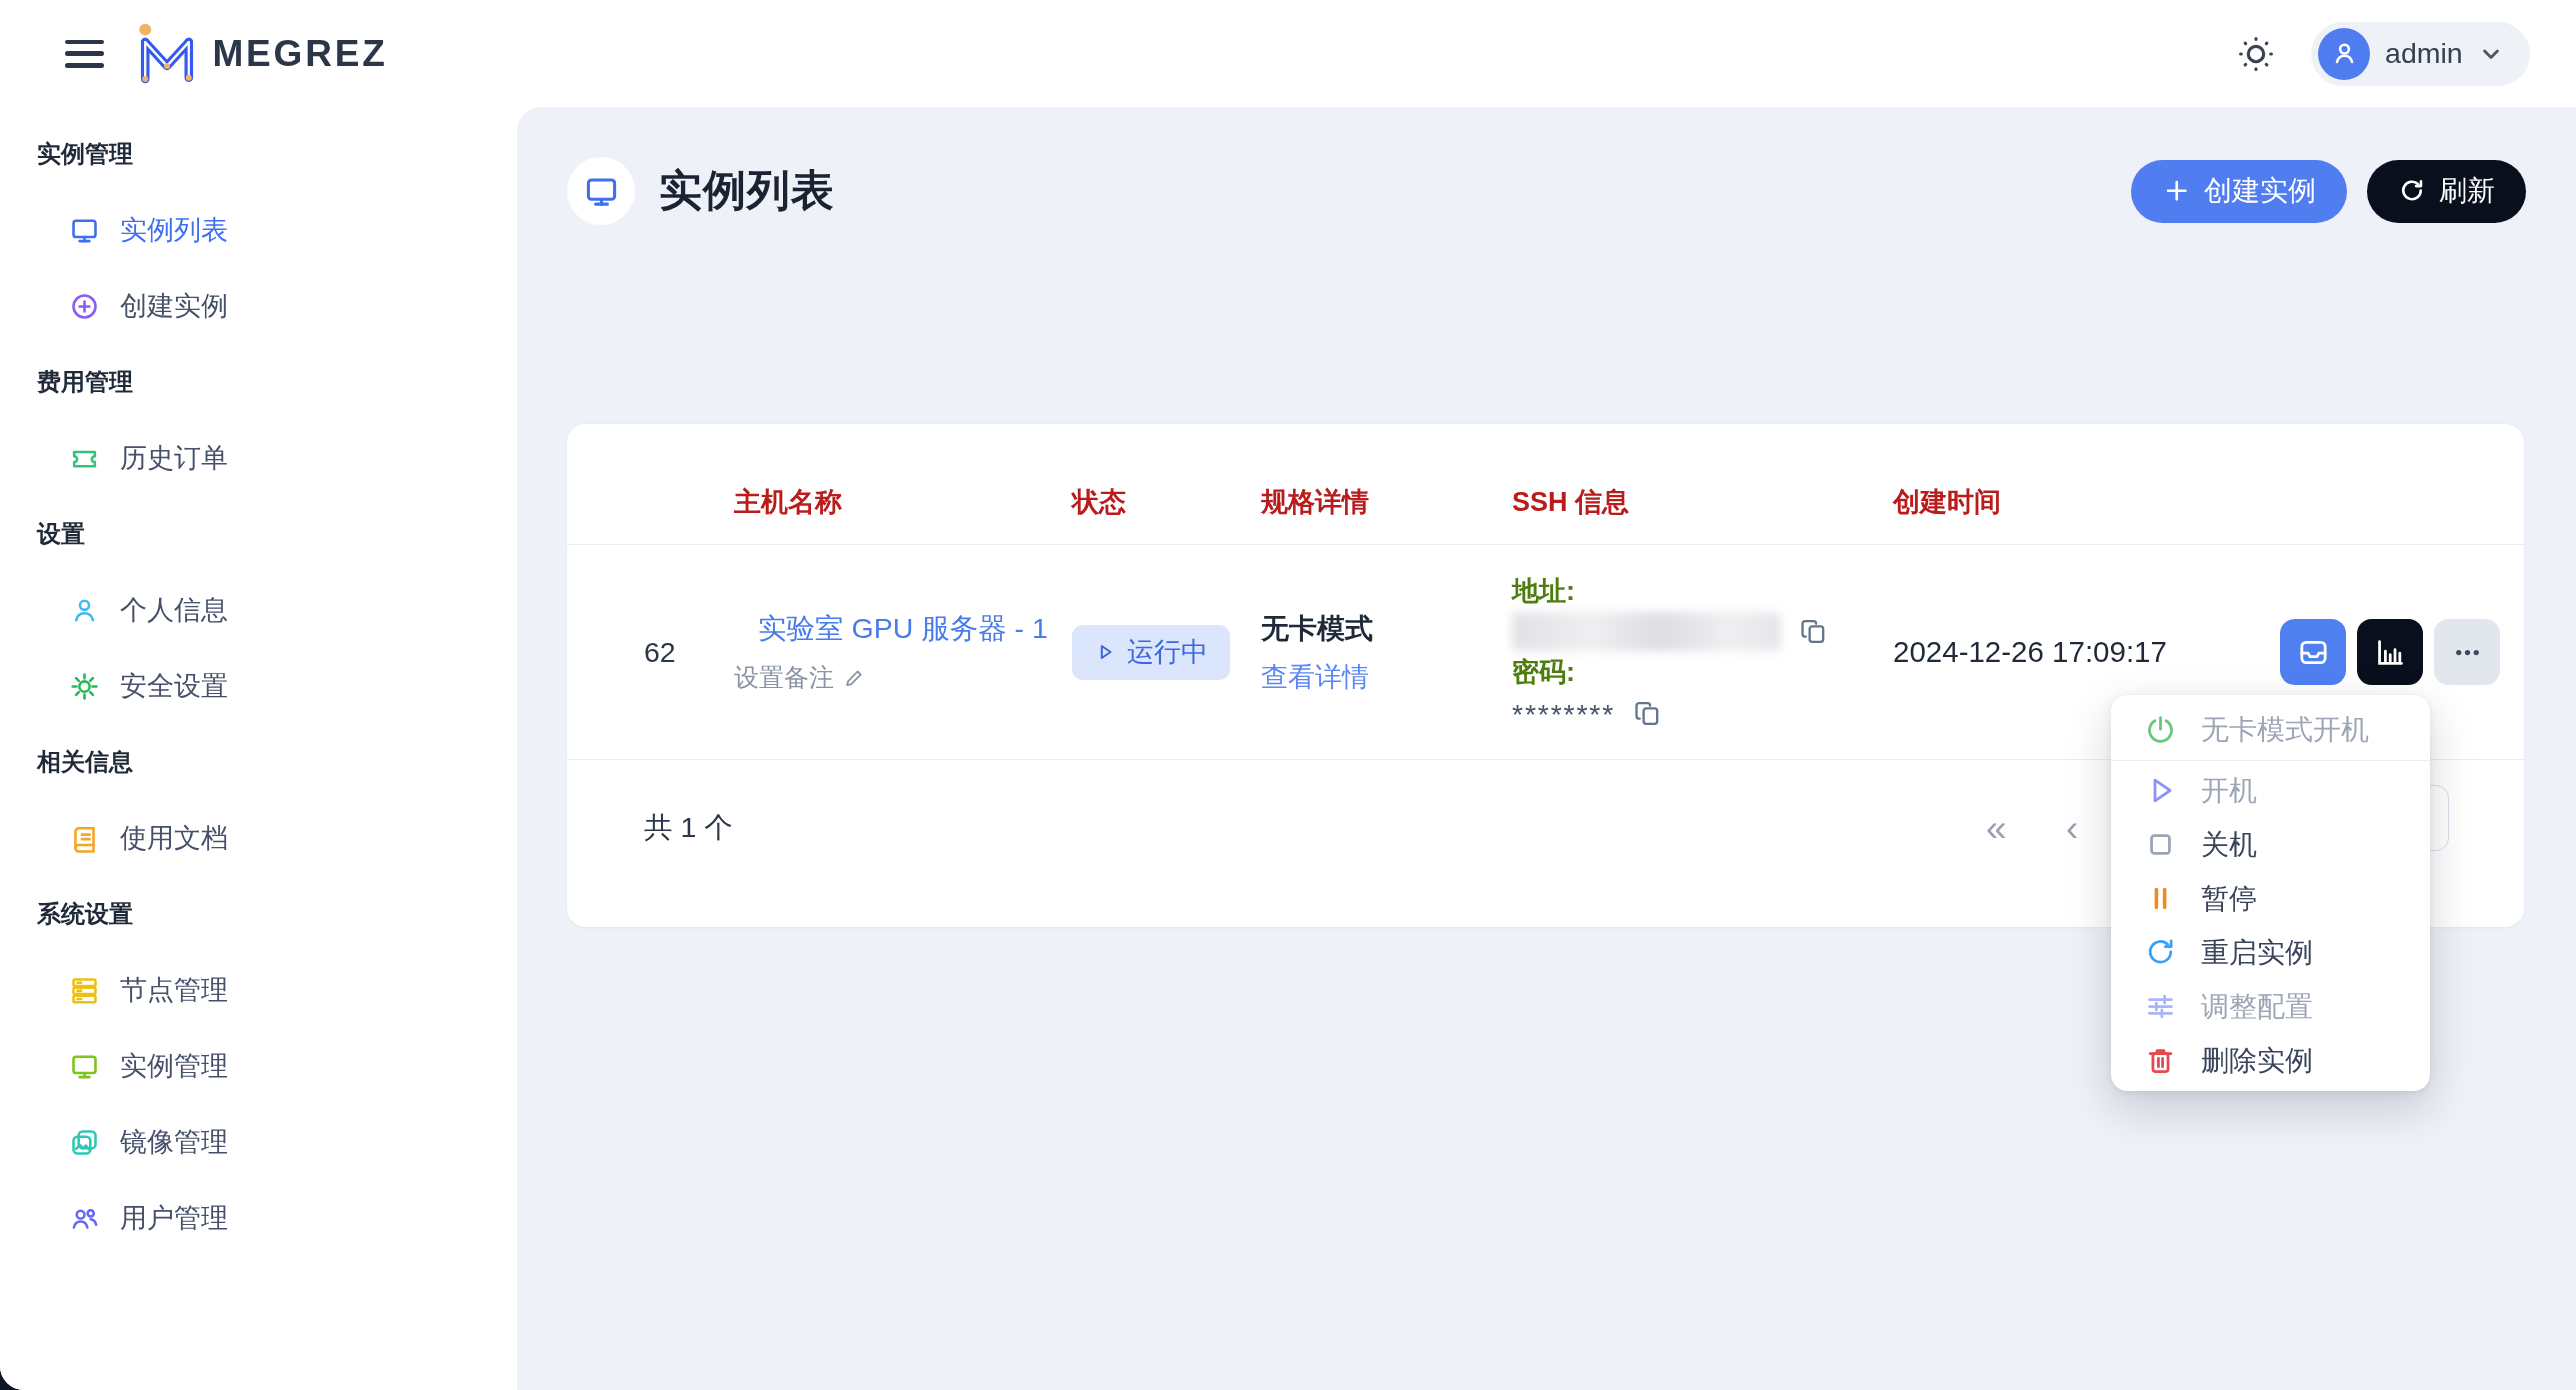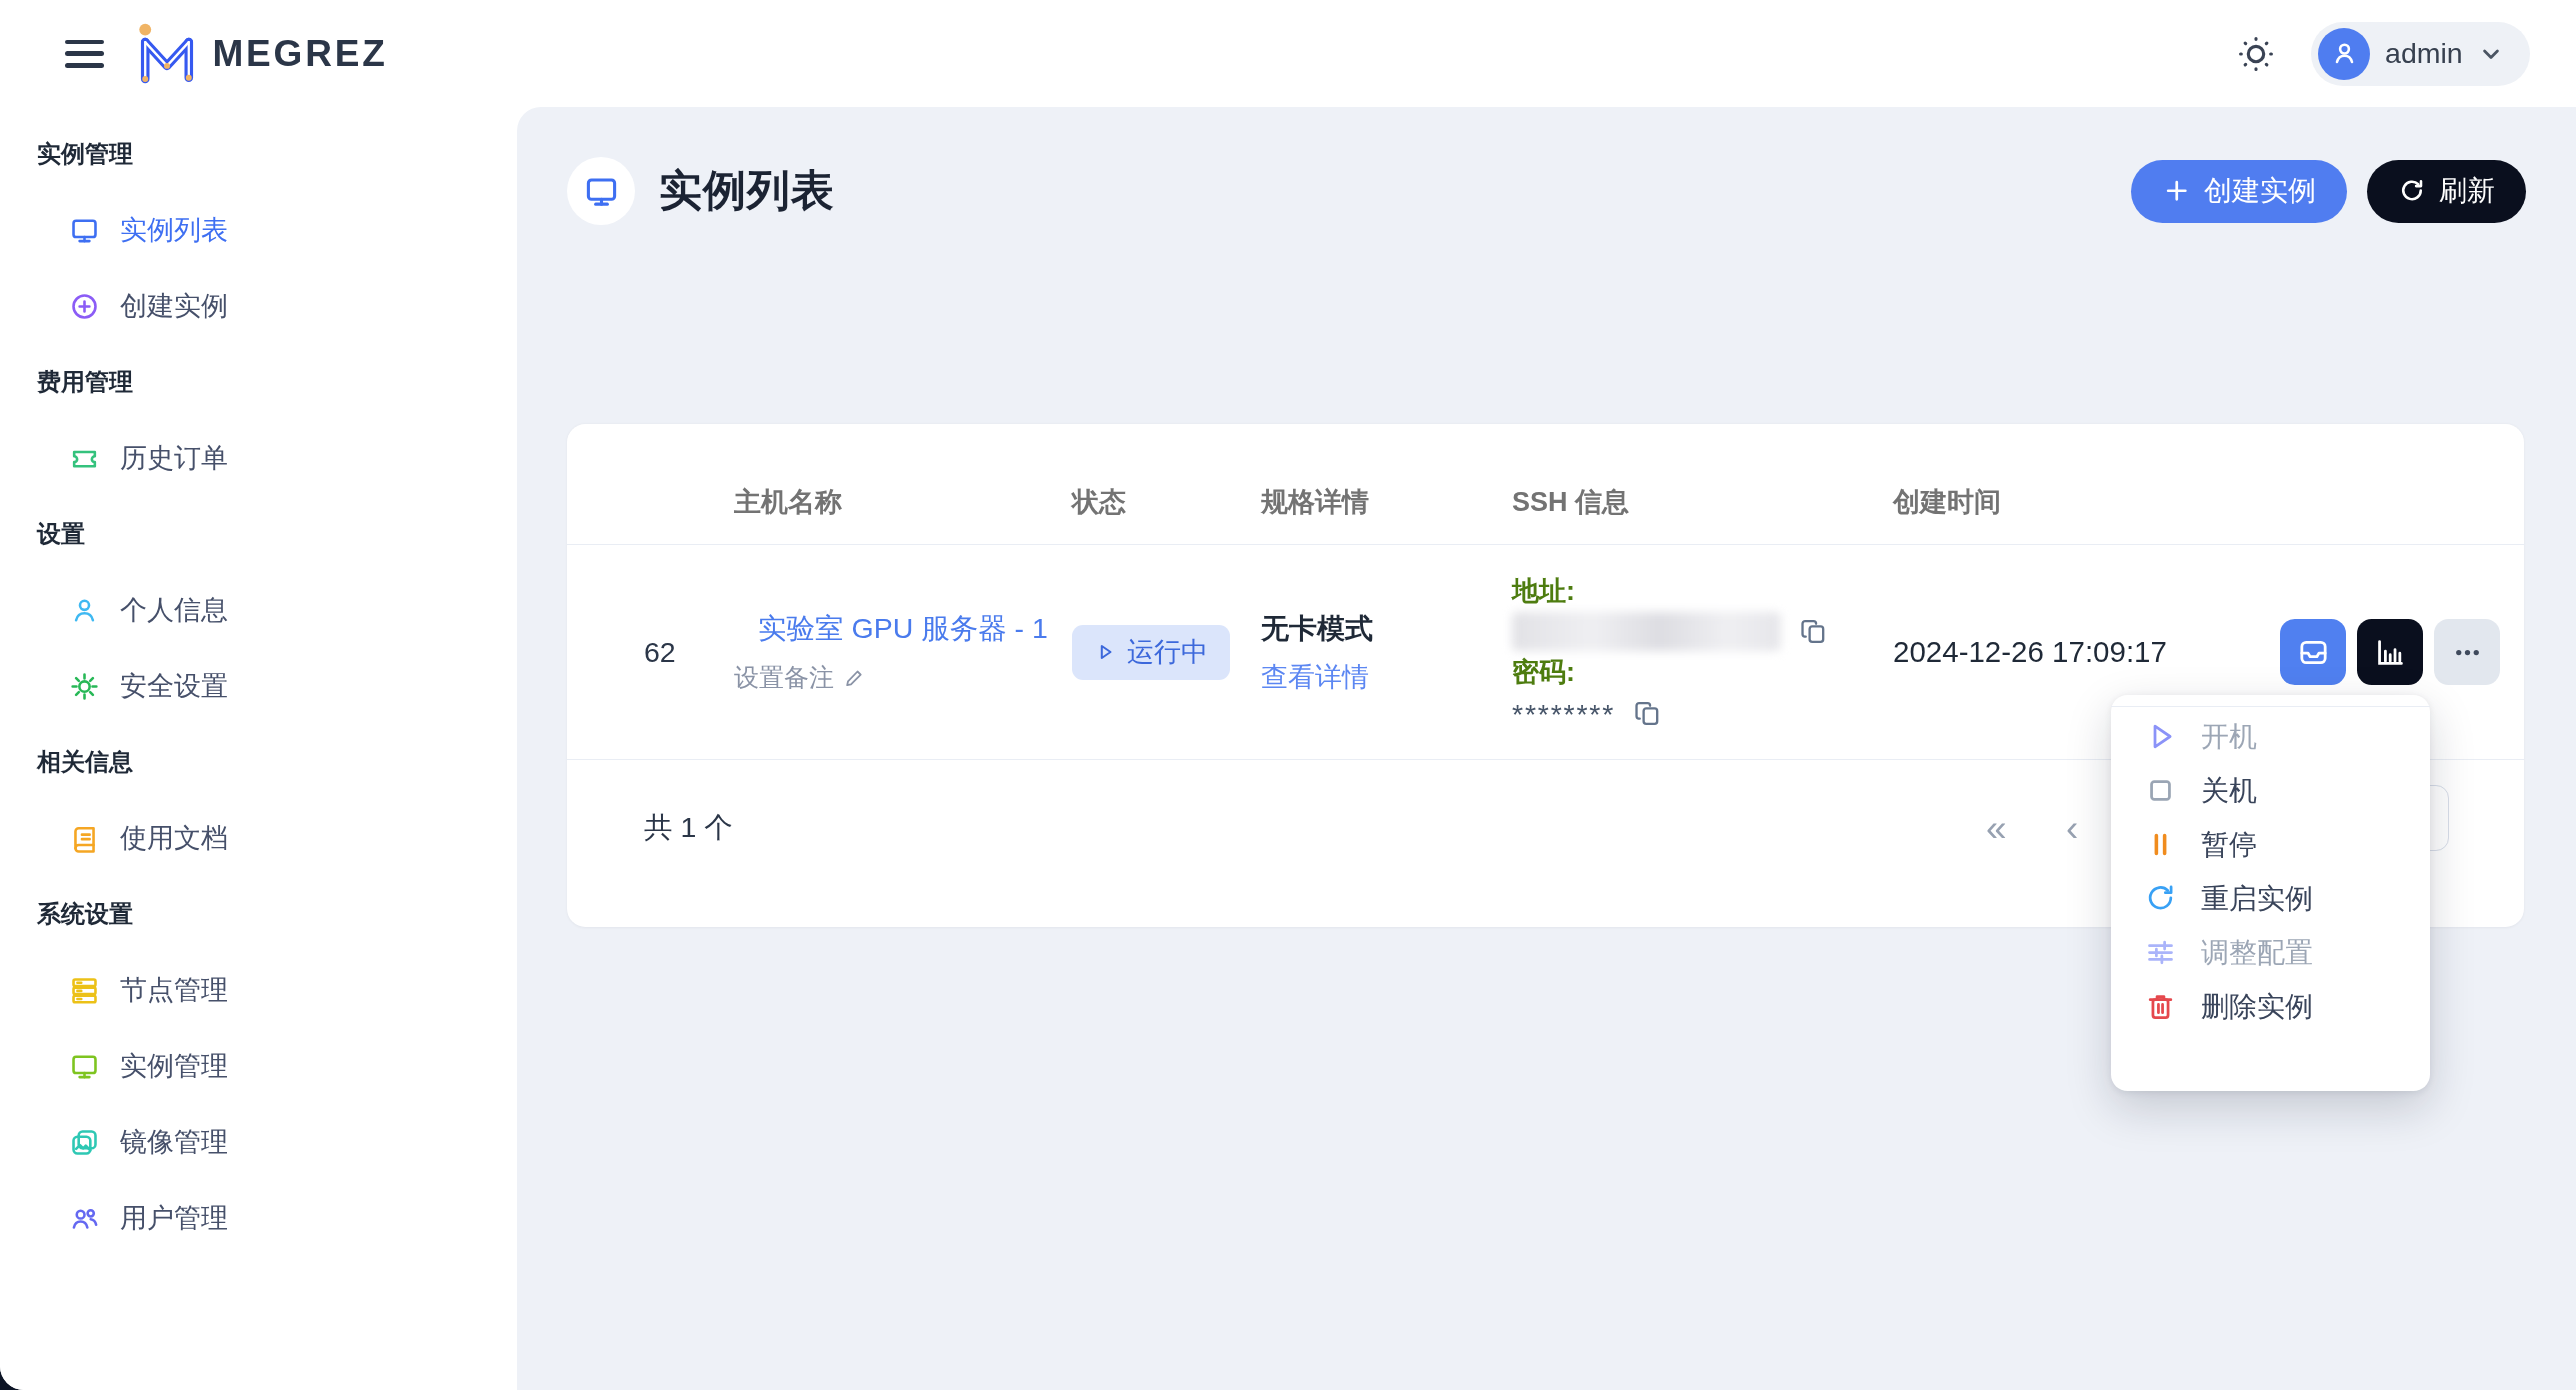--- a/index.html
+++ b/index.html
@@ -40,21 +40,21 @@
   .btn-create{background:#507df0;margin-left:auto;}
   .btn-refresh{background:#0a0f1e;margin-left:20px;}
 
   .banner{position:absolute;left:50px;right:50px;top:172px;height:92px;background:#4a75e8;border-radius:12px;display:flex;align-items:center;color:#fff;padding:0 42px;}
   .banner-text{margin-left:29.5px;font-size:28px;}
   .banner-close{margin-left:auto;background:none;border:none;color:#fff;cursor:pointer;width:41px;height:41px;display:flex;align-items:center;justify-content:center;padding:0;}
 
   .card{position:absolute;left:50px;right:52px;top:317px;height:503px;background:#fff;border-radius:18.4px;box-shadow:0 0.9px 2.8px rgba(16,24,40,.05);}
   .tgrid{display:grid;grid-template-columns:90px 338px 189px 251px 381px 387px 1fr;padding:0 77px;align-items:center;}
   .thead{height:121px;padding-top:35px;border-bottom:0.9px solid #e9edf4;}
-  .th{font-size:27px;font-weight:700;color:#737373;}
+  .th{font-size:27px;font-weight:700;color:#b91c1c;}
   .trow{height:215px;border-bottom:0.9px solid #e9edf4;}
   .cell-id{font-size:28.5px;color:#2b3648;}
   .inst-name{font-size:28.5px;color:#4a7bed;font-weight:500;cursor:pointer;text-align:center;}
   .note-action{margin-top:13px;display:flex;align-items:center;gap:9.2px;font-size:25px;color:#8a93a6;cursor:pointer;}
   .badge{display:inline-flex;align-items:center;gap:11px;height:55px;padding:0 22px;background:#dbe5fb;border-radius:11px;color:#3c68db;font-size:27px;font-weight:500;}
   .spec-mode{font-size:28px;font-weight:700;color:#1f2937;}
   .spec-link{margin-top:11px;font-size:27px;color:#5c87f2;font-weight:500;cursor:pointer;}
   .ssh-label{font-size:27px;font-weight:700;color:#4d7c0f;line-height:42px;}
   .ssh-line{display:flex;align-items:center;gap:16.6px;line-height:42px;}
   .redacted{width:269px;height:39px;border-radius:5.5px;background:linear-gradient(90deg,#e2e2e6,#efeff2 30%,#dddde2 55%,#efeff2 80%,#e6e6ea);filter:blur(4.6px);}
@@ -386,20 +386,29 @@
 
       <div class="tfoot">
         <span class="total">共 1 个</span>
         <button class="pg-btn pg-first">«</button>
         <button class="pg-btn pg-prev">‹</button>
         <div class="pg-size"></div>
       </div>
     </section>
 
     <div class="menu">
+      <div class="menu-item disabled">
+        <span class="m-icon mi-power">
+          <svg viewBox="0 0 24 24" width="33" height="33" fill="none" stroke="currentColor" stroke-width="2" stroke-linecap="round">
+              <path d="M8 4.9a8 8 0 1 0 8 0"></path>
+              <path d="M12 2.6v8.4"></path>
+            </svg>
+        </span>
+        <span>无卡模式开机</span>
+      </div>
       <div class="menu-divider"></div>
       <div class="menu-item disabled">
         <span class="m-icon mi-play">
           <svg viewBox="0 0 24 24" width="33" height="33" fill="none" stroke="currentColor" stroke-width="2" stroke-linejoin="round">
               <path d="M8 4.5v15l11-7.5z"></path>
             </svg>
         </span>
         <span>开机</span>
       </div>
       <div class="menu-item">

